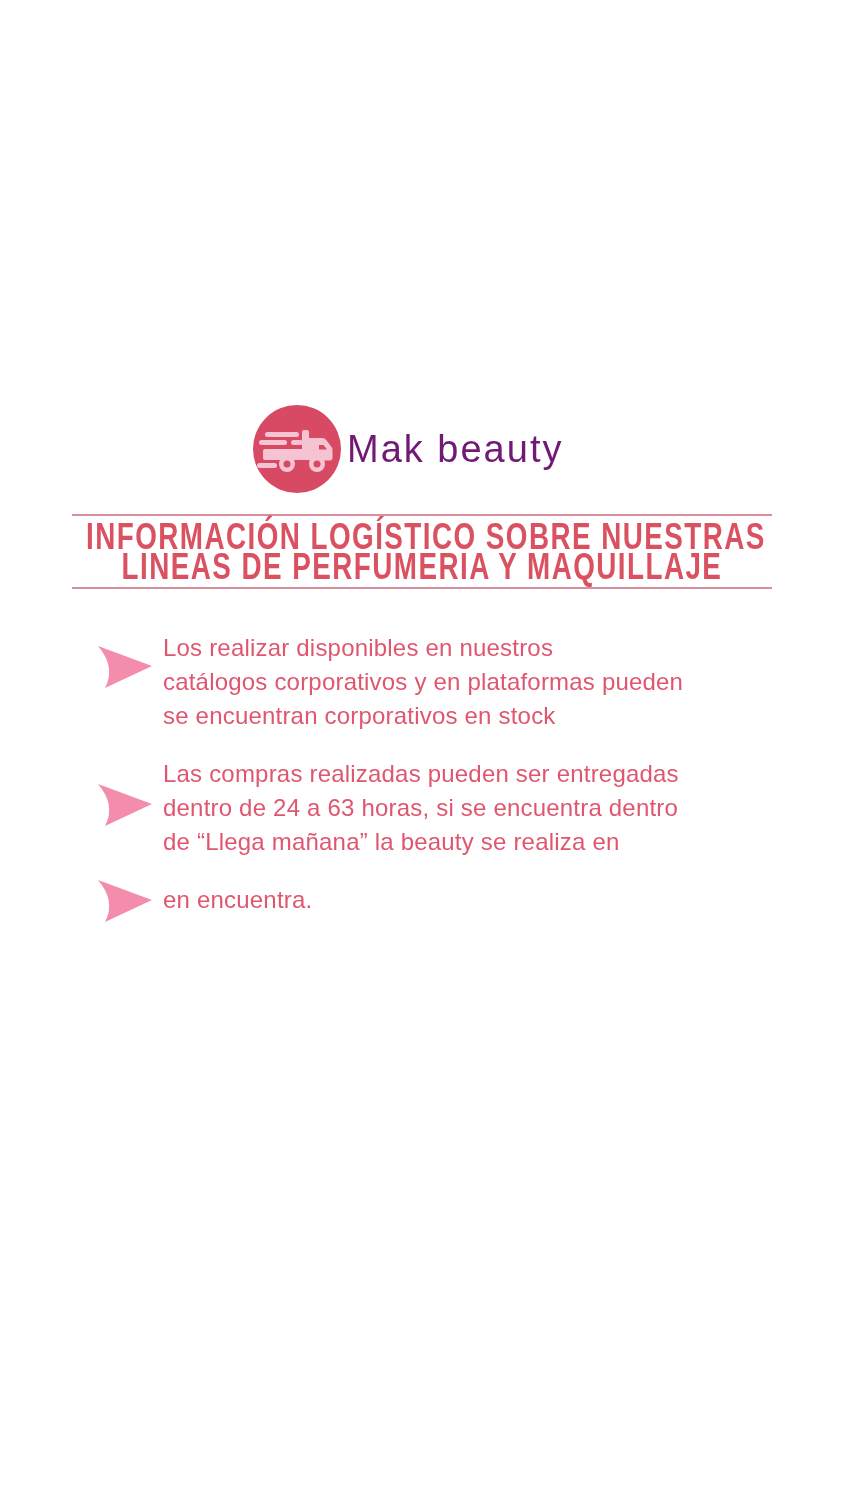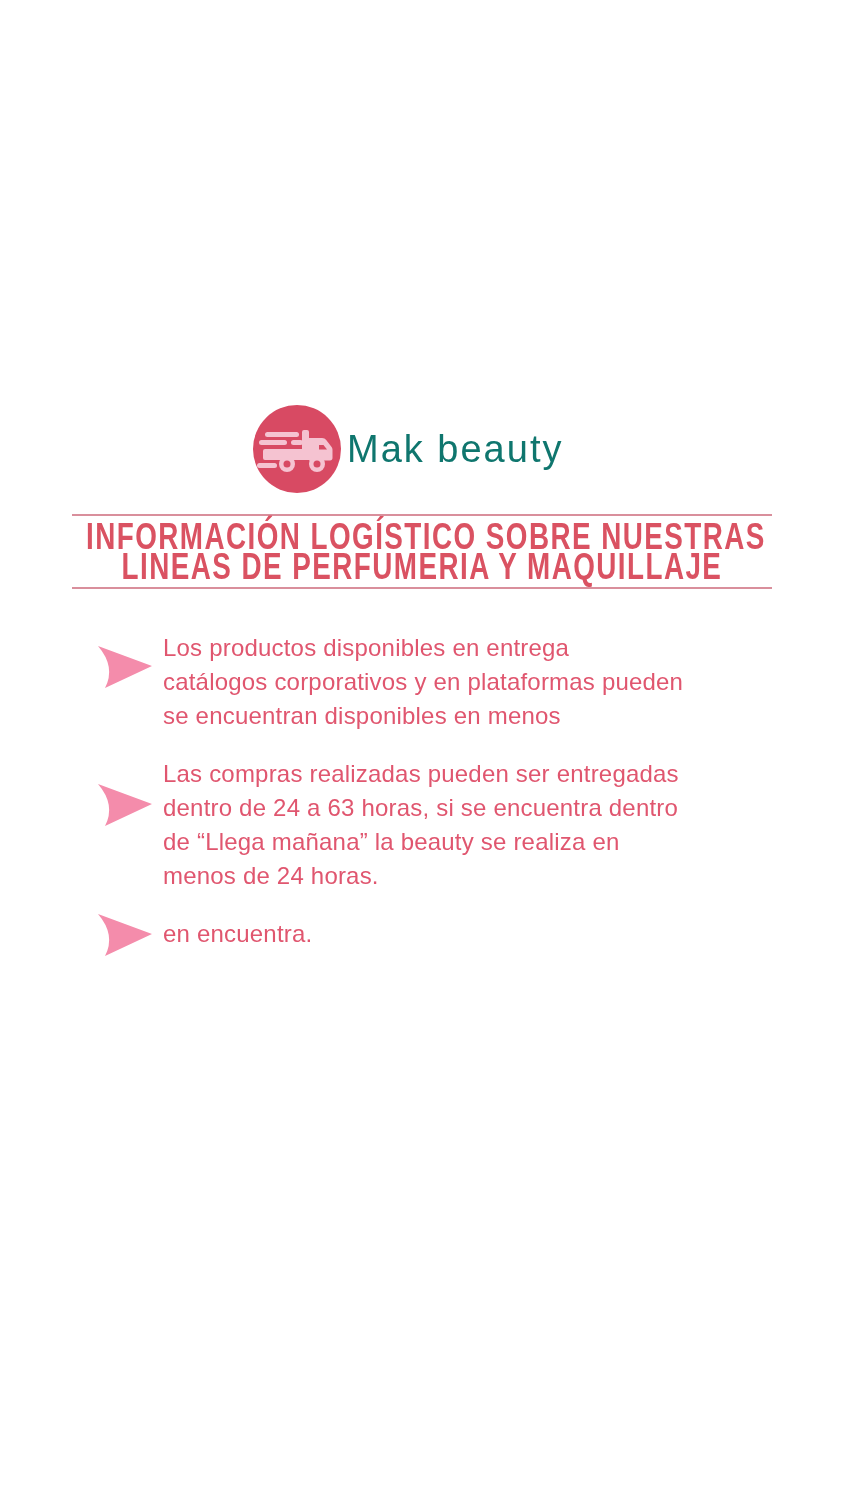--- a/index.html
+++ b/index.html
@@ -18,21 +18,21 @@
     left: 253px; top: 405px;
     width: 88px; height: 88px;
   }
   .logo-circle svg { display: block; width: 88px; height: 88px; }
   .brand {
     position: absolute;
     left: 347px; top: 430px;
     font-size: 38px;
     line-height: 38px;
     letter-spacing: 2px;
-    color: #0f766e;
+    color: #701a75;
     white-space: nowrap;
   }
 
   
   .title-block {
     position: absolute;
     left: 72px; top: 514px;
     width: 700px;
     border-top: 2.5px solid #d98f9c;
     border-bottom: 2.5px solid #d98f9c;
@@ -111,37 +111,36 @@
 
   <div class="bullets">
 
     <div class="bullet-row">
       <div class="arrow">
         <svg viewBox="0 0 57 44">
             <path d="M3 1 L57 21 L10 43 Q21 22 3 1 Z" fill="#f48cab"></path>
           </svg>
       </div>
       <div class="bullet-text">
-        <div>Los productos disponibles en entrega</div>
+        <div>Los realizar disponibles en nuestros</div>
         <div>catálogos corporativos y en plataformas pueden</div>
-        <div>se encuentran disponibles en menos</div>
+        <div>se encuentran corporativos en stock</div>
       </div>
     </div>
 
     <div class="bullet-row">
       <div class="arrow">
         <svg viewBox="0 0 57 44">
             <path d="M3 1 L57 21 L10 43 Q21 22 3 1 Z" fill="#f48cab"></path>
           </svg>
       </div>
       <div class="bullet-text">
         <div>Las compras realizadas pueden ser entregadas</div>
         <div>dentro de 24 a 63 horas, si se encuentra dentro</div>
         <div>de “Llega mañana” la beauty se realiza en</div>
-        <div>menos de 24 horas.</div>
       </div>
     </div>
 
     <div class="bullet-row">
       <div class="arrow">
         <svg viewBox="0 0 57 44">
             <path d="M3 1 L57 21 L10 43 Q21 22 3 1 Z" fill="#f48cab"></path>
           </svg>
       </div>
       <div class="bullet-text">

